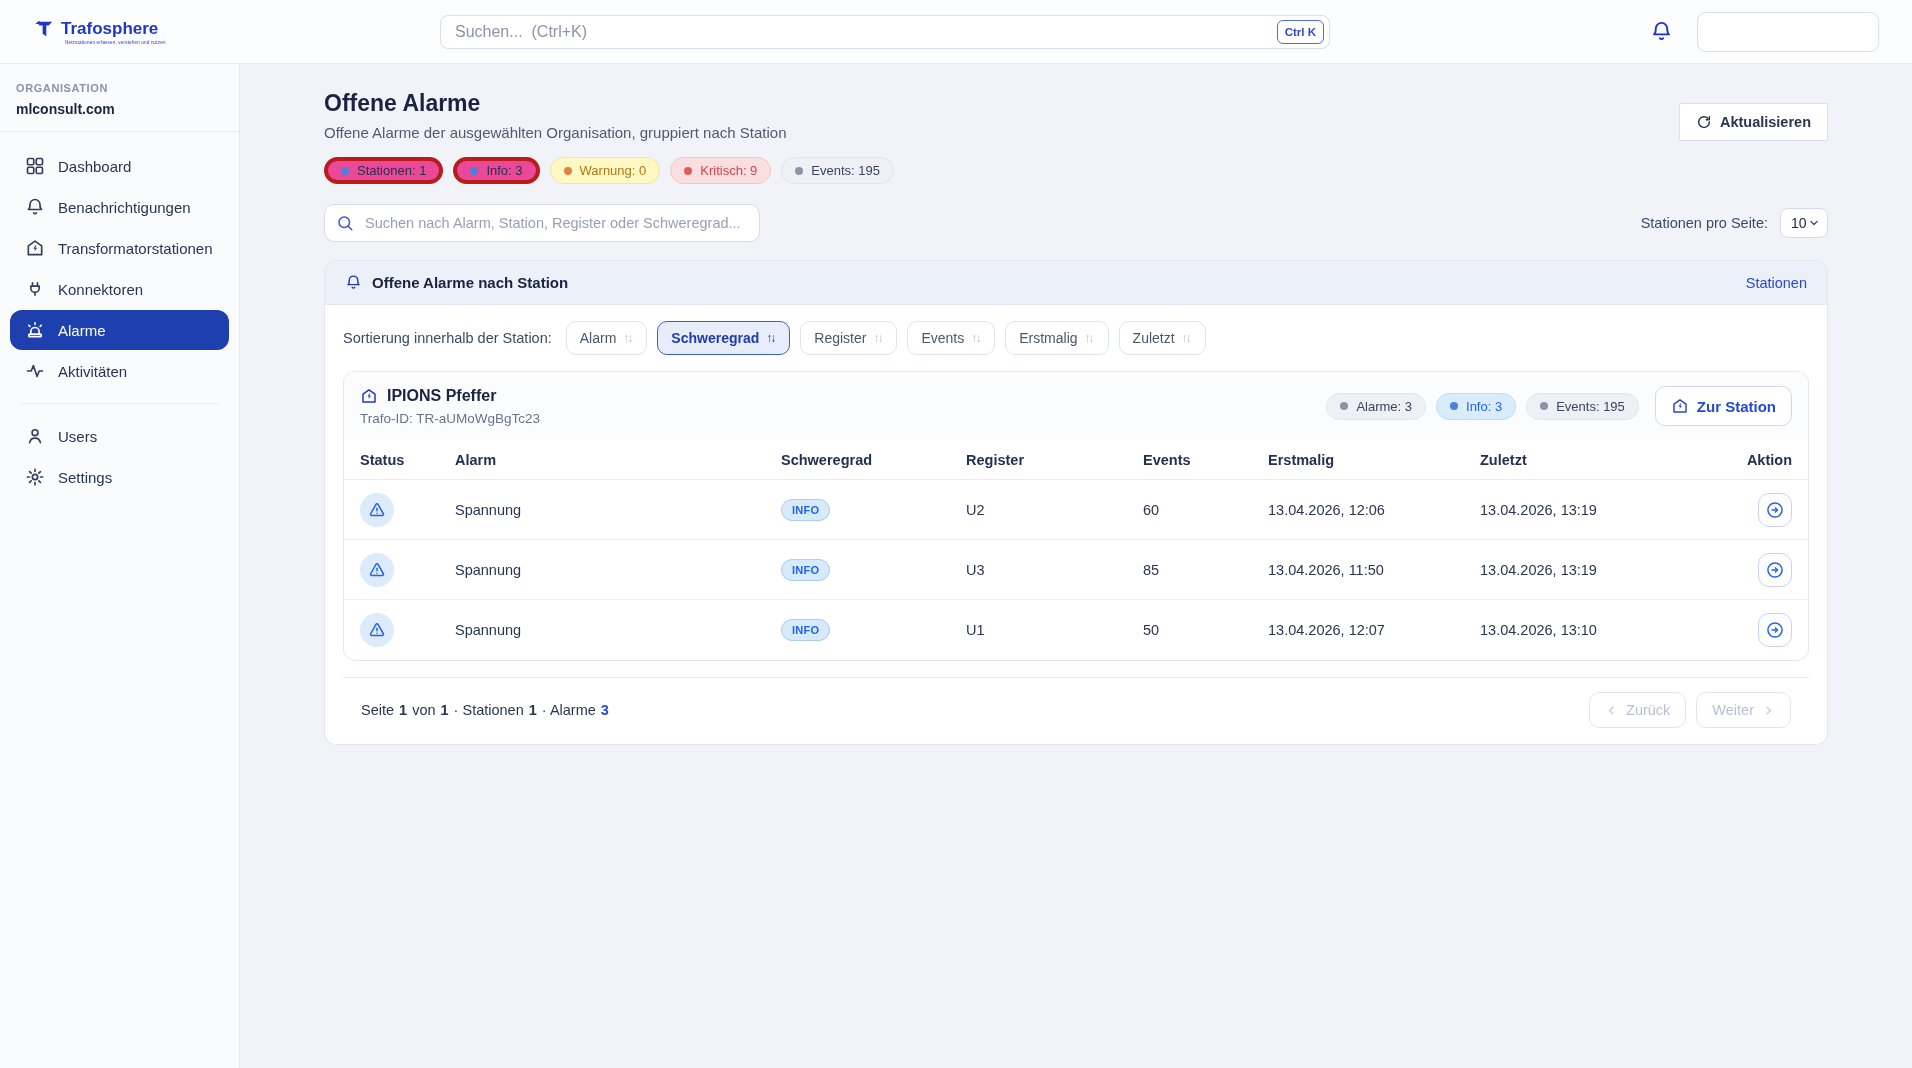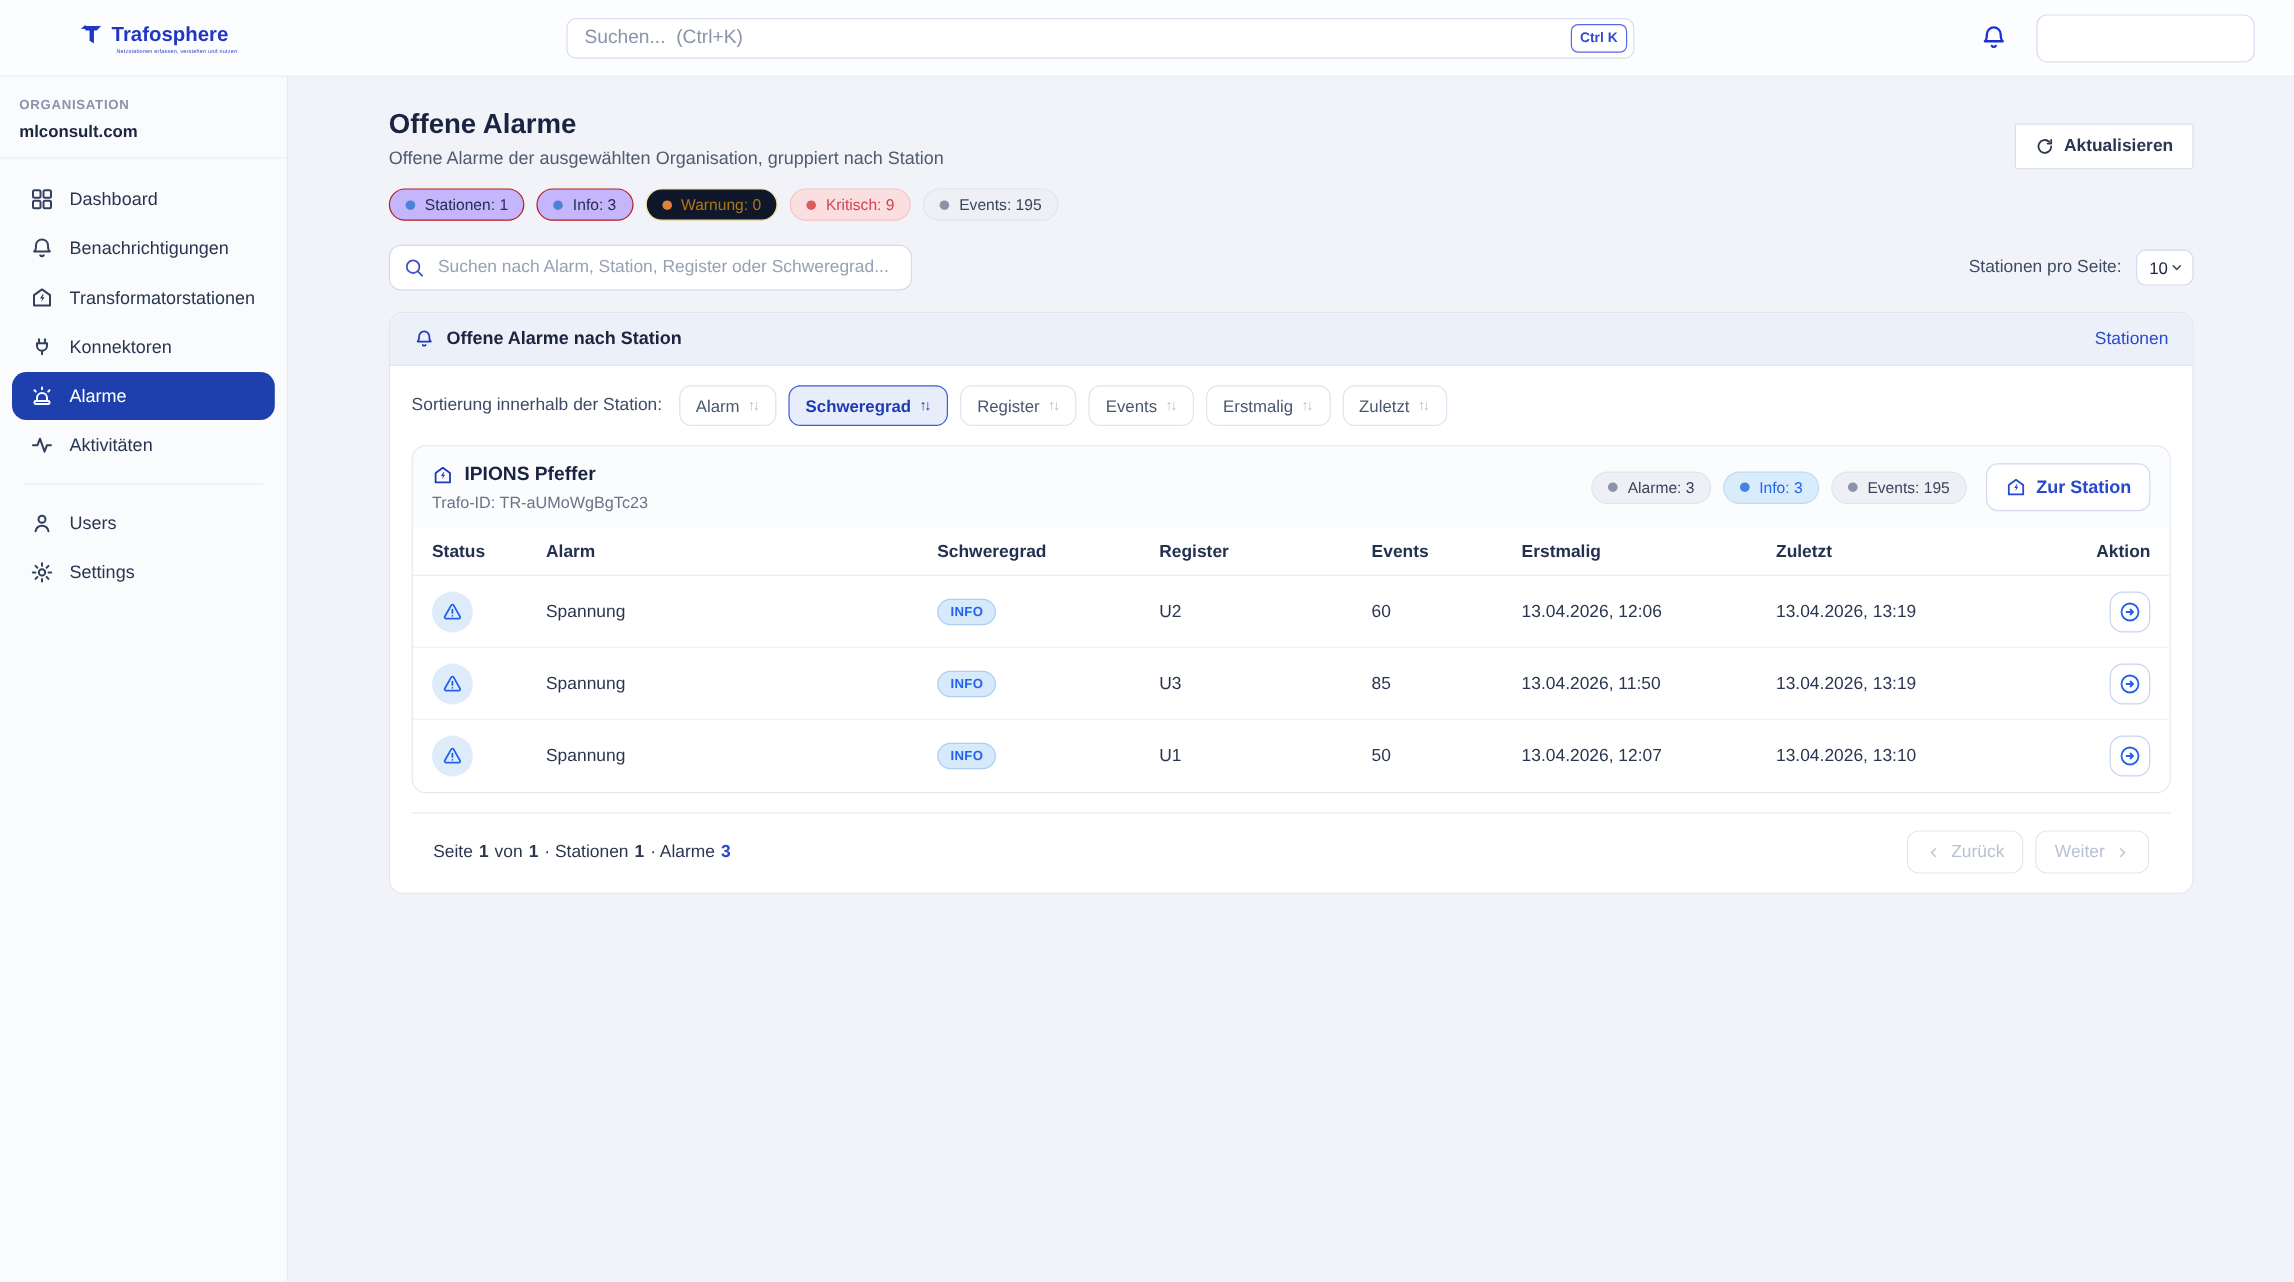--- a/index.html
+++ b/index.html
@@ -1,21 +1,21 @@
 <!DOCTYPE html>
 <html><head>
 <meta charset="utf-8">
 <style>
   * { margin:0; padding:0; box-sizing:border-box; }
   html,body { width:1912px; height:1068px; overflow:hidden; }
   body { font-family:"Liberation Sans", sans-serif; background:#f1f3f8; color:#1c2540; }
   svg { display:block; }
 
   
-  .topbar { height:64px; background:#fcfdfe; border-bottom:1px solid #e9ecf3; display:flex; align-items:center;padding-left:32px; }
+  .topbar { height:64px; background:#fcfdfe; border-bottom:1px solid #e9ecf3; display:flex; align-items:center; }
   .brand { width:240px; padding-left:33px; display:flex; flex-direction:column; justify-content:center; cursor:pointer; }
   .brand-row { display:flex; align-items:center; gap:6px; }
   .brand-name { font-size:17px; font-weight:700; color:#2236c4; }
   .brand-tagline { font-size:4.5px; color:#2b3bc0; margin-left:32px; letter-spacing:.2px; }
   .top-search-wrap { margin-left:200px; width:890px; position:relative; }
   .top-search { width:100%; height:34px; border:1px solid #d9def0; border-radius:8px; background:#fff;
     padding:0 70px 0 14px; font-size:16px; color:#1c2540; font-family:inherit; outline:none; }
   .top-search::placeholder { color:#8a93a8; }
   .kbd { position:absolute; right:6px; top:5px; height:24px; padding:0 7px; display:flex; align-items:center;
     border:1px solid #5468e8; border-radius:6px; color:#3346d6; font-size:11.5px; font-weight:600; background:#fff; }
@@ -43,25 +43,25 @@
   .page-title { font-size:23px; font-weight:700; color:#1a2340; }
   .page-subtitle { font-size:15px; color:#515b6e; margin-top:7px; }
   .btn { display:inline-flex; align-items:center; gap:8px; background:#fff; border:1px solid #d9def0;
     border-radius:2px; font-family:inherit; cursor:pointer; color:#2a3550; }
   .refresh-btn { height:38px; padding:0 16px; font-size:14.5px; font-weight:600; }
   .refresh-btn svg { color:#2a3550; }
 
   .badges-row { display:flex; gap:10px; margin-top:16px; }
   .pill { height:27px; display:inline-flex; align-items:center; gap:8px; padding:0 13px; border-radius:999px; font-size:13px; }
   .pill .dot { width:8px; height:8px; border-radius:50%; }
-  .pill.blue { background:#c4b5fd; border:1px solid #b91c1c; color:#223050; }
+  .pill.blue { background:#ec4899; border:4px solid #b91c1c; color:#223050; }
   .pill.blue .dot { background:#4a82d8; }
   .pill.bluetext { background:#d9ecfc; border:1px solid #bcdcf8; color:#2563eb; }
   .pill.bluetext .dot { background:#4a82d8; }
-  .pill.yellow { background:#0f172a; border:1px solid #f4e2a6; color:#b07613; }
+  .pill.yellow { background:#fef9c3; border:1px solid #f4e2a6; color:#b07613; }
   .pill.yellow .dot { background:#e0813c; }
   .pill.red { background:#fbdfe0; border:1px solid #f3c3c6; color:#d24350; }
   .pill.red .dot { background:#e05b5b; }
   .pill.gray { background:#eef0f5; border:1px solid #e0e4ed; color:#39445c; }
   .pill.gray .dot { background:#8b94a6; }
 
   .toolbar { display:flex; justify-content:space-between; align-items:center; margin-top:20px; }
   .content-search { position:relative; width:436px; }
   .content-search input { width:100%; height:38px; border:1px solid #d5daee; border-radius:10px; background:#fff;
     padding:0 14px 0 40px; font-size:14.5px; color:#1c2540; font-family:inherit; outline:none; }

